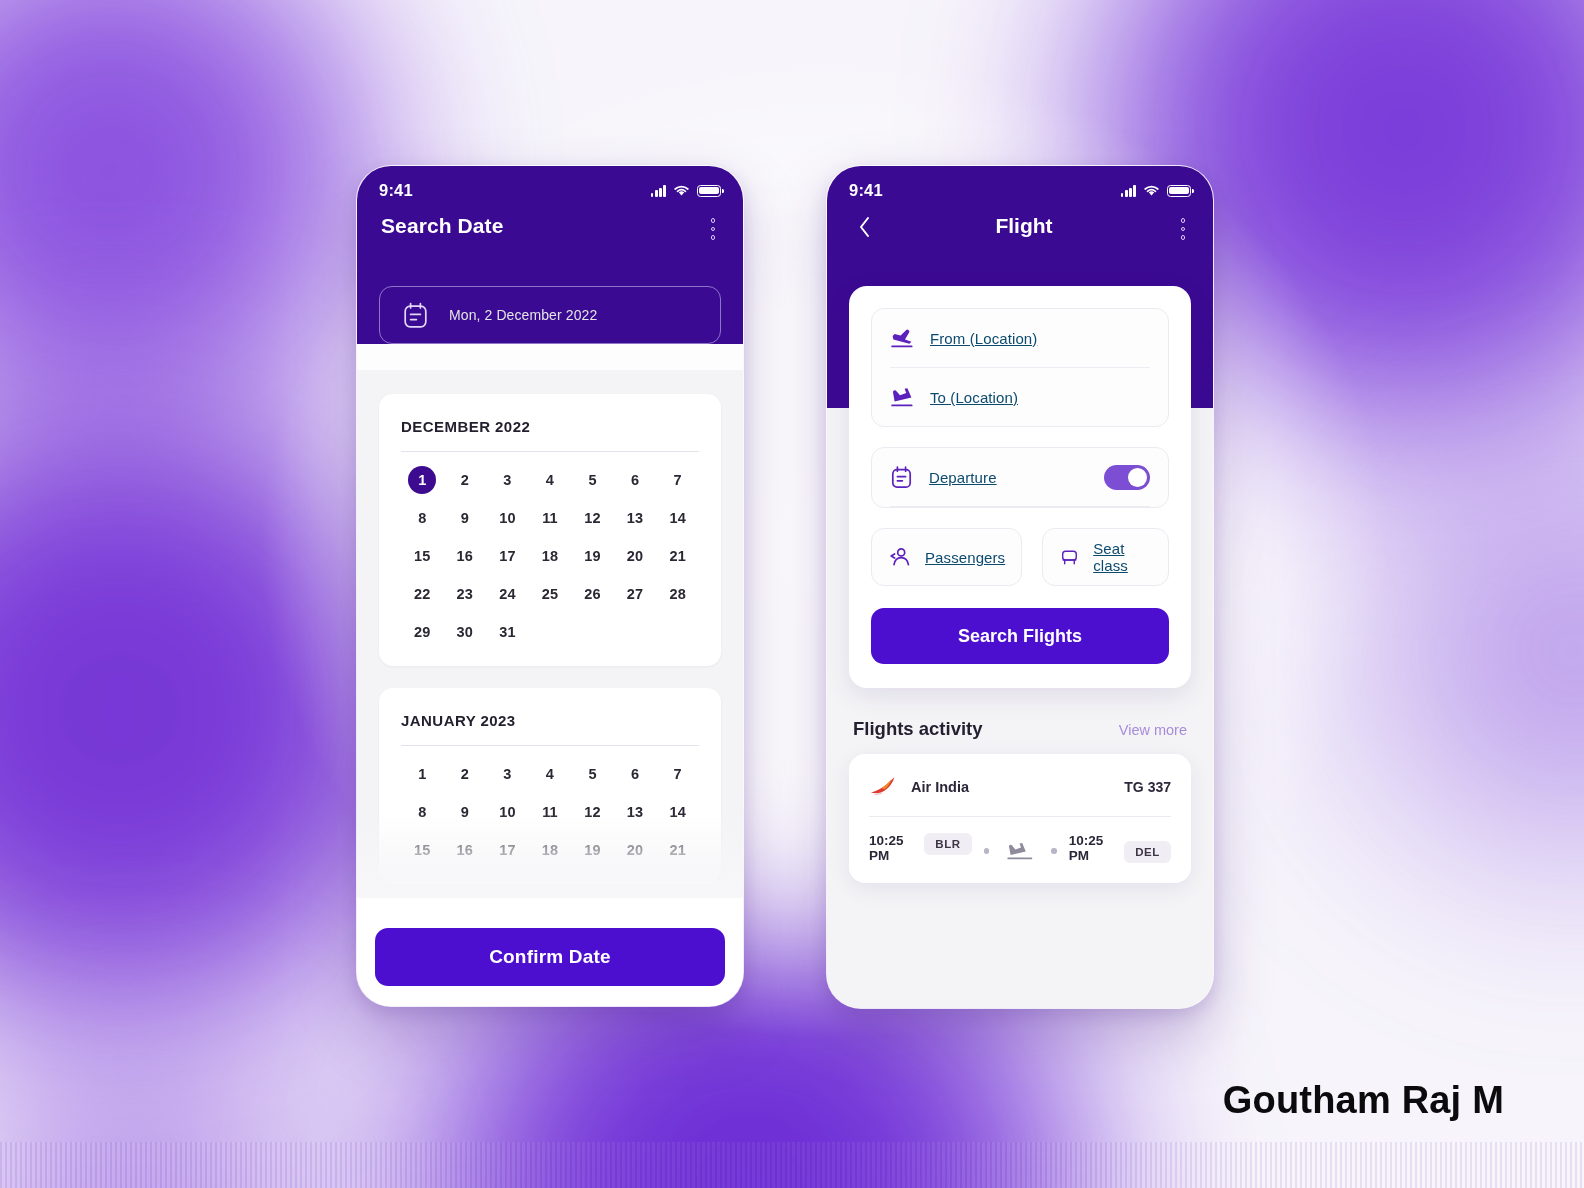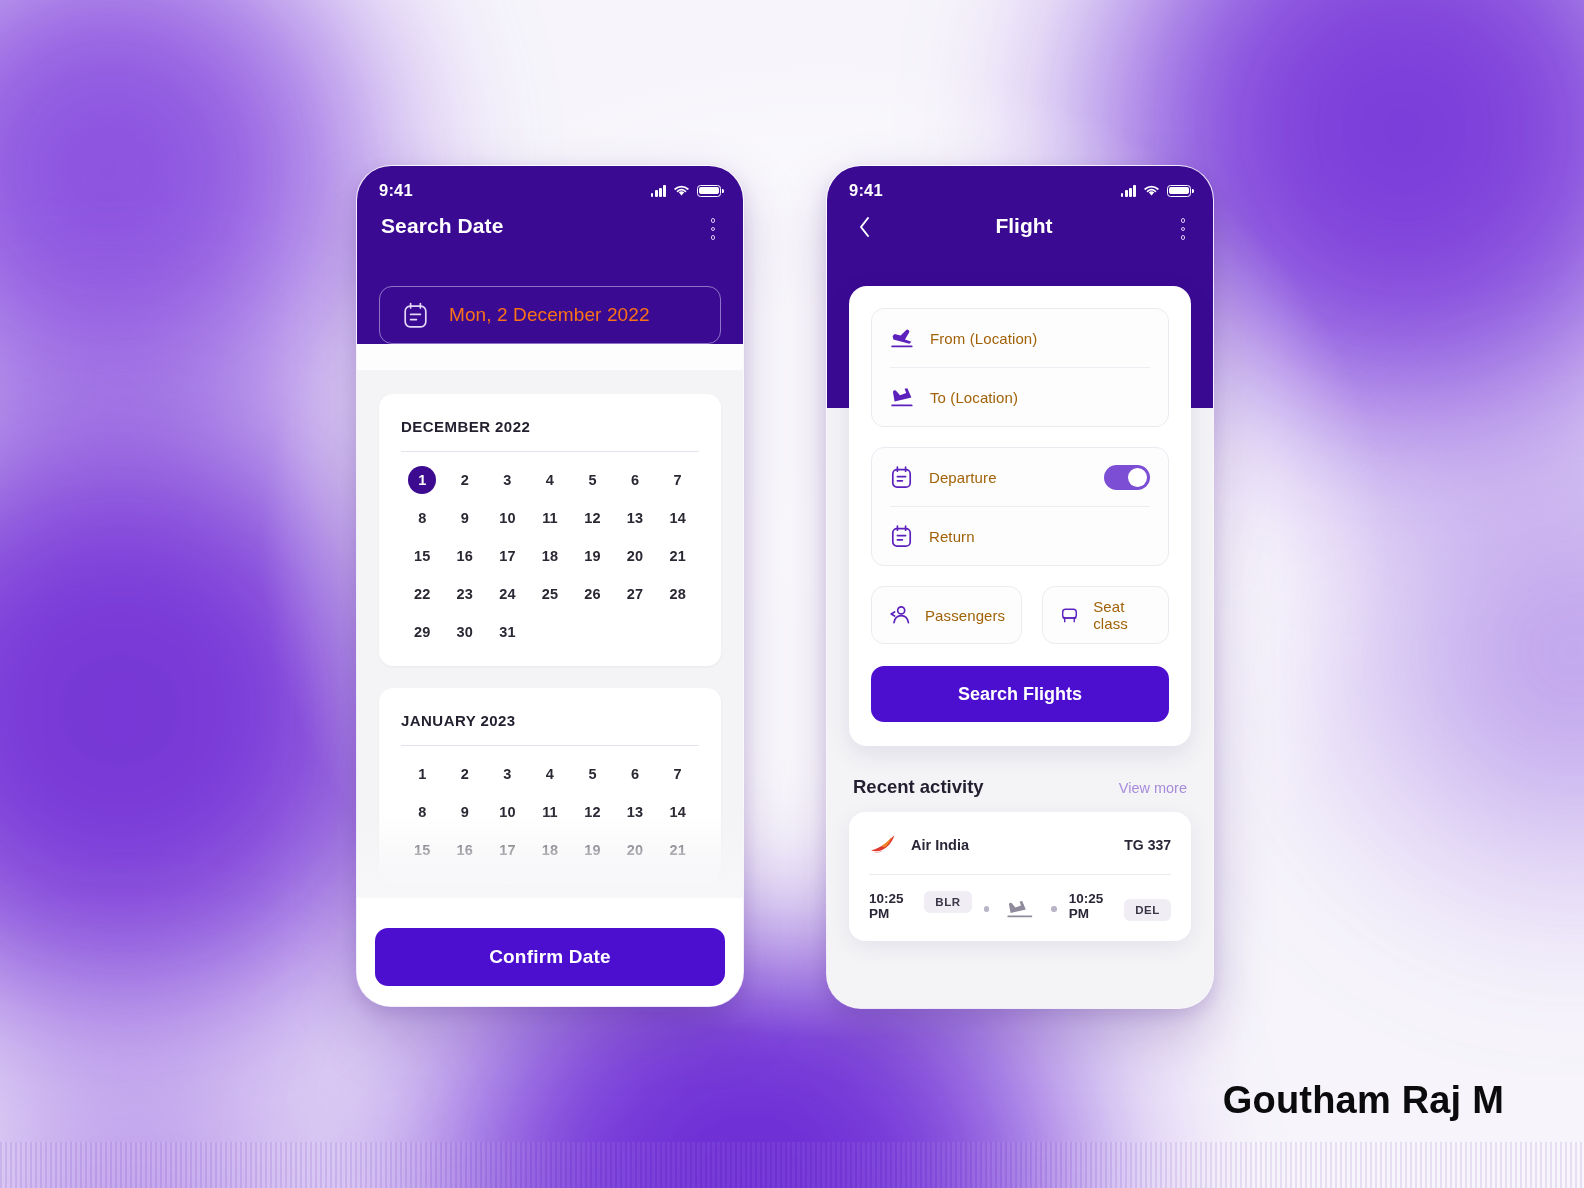--- a/index.html
+++ b/index.html
@@ -127,21 +127,21 @@
   
   .date-field {
     margin: 6px 22px 26px 22px;
     height: 58px;
     border: 1.4px solid #8f75c9;
     border-radius: 13px;
     display: flex; align-items: center; gap: 20px;
     padding: 0 22px;
     cursor: pointer;
   }
-  .date-text { font-size: 19px; color: #f97316; letter-spacing: .1px; }
+  .date-text { font-size: 14px; color: #e5e5e5; letter-spacing: .1px; }
 
   
   .body-left {
     background: #f4f4f6;
     height: 528px;
     position: relative;
     overflow: hidden;
   }
   .cal-scroll { padding: 24px 22px 0 22px; }
   .cal-card {
@@ -203,21 +203,21 @@
     border: 1.2px solid #eceaf1;
     border-radius: 13px;
     background: #fdfdfe;
   }
   .group-row {
     display: flex; align-items: center; gap: 16px;
     height: 58px; padding: 0 18px;
     cursor: pointer;
   }
   .group-divider { height: 1px; background: #eeecf3; margin: 0 18px; }
-  .field-label { font-size: 15px; color: #a16207; letter-spacing: .1px; }
+  .field-label { font-size: 15px; color: #0c4a6e; letter-spacing: .1px; text-decoration: underline; }
   .gap { height: 20px; }
   .toggle {
     margin-left: auto; width: 46px; height: 25px;
     background: #7b4ed4; border-radius: 13px;
     position: relative; cursor: pointer;
   }
   .toggle::after {
     content:""; position:absolute; right:3px; top:3px;
     width:19px; height:19px; background:#fff; border-radius:50%;
   }
@@ -469,28 +469,20 @@
           <div class="group-row">
             <svg width="23" height="25" viewBox="0 0 23 25">
               <rect x="2.8" y="4.6" width="17.4" height="17.6" rx="4.2" stroke="#5c21bd" stroke-width="1.7" fill="none"></rect>
               <path d="M7.4 2.2 V6.2 M15.6 2.2 V6.2" stroke="#5c21bd" stroke-width="1.7" stroke-linecap="round"></path>
               <path d="M7.4 11.6 H15.6 M7.4 15.8 H12.4" stroke="#5c21bd" stroke-width="1.7" stroke-linecap="round"></path>
             </svg>
             <div class="field-label">Departure</div>
             <div class="toggle"></div>
           </div>
           <div class="group-divider"></div>
-          <div class="group-row">
-            <svg width="23" height="25" viewBox="0 0 23 25">
-              <rect x="2.8" y="4.6" width="17.4" height="17.6" rx="4.2" stroke="#5c21bd" stroke-width="1.7" fill="none"></rect>
-              <path d="M7.4 2.2 V6.2 M15.6 2.2 V6.2" stroke="#5c21bd" stroke-width="1.7" stroke-linecap="round"></path>
-              <path d="M7.4 11.6 H15.6 M7.4 15.8 H12.4" stroke="#5c21bd" stroke-width="1.7" stroke-linecap="round"></path>
-            </svg>
-            <div class="field-label">Return</div>
-          </div>
         </div>
 
         <div class="gap"></div>
 
         <div class="pill-row">
           <div class="pill">
             <svg width="24" height="22" viewBox="0 0 24 22">
               <circle cx="13.2" cy="6.4" r="3.5" stroke="#5c21bd" stroke-width="1.7" fill="none"></circle>
               <path d="M6.0 18.6 C6.8 13.9 9.6 11.6 13.2 11.6 C16.8 11.6 19.6 13.9 20.4 18.6" stroke="#5c21bd" stroke-width="1.7" fill="none" stroke-linecap="round"></path>
               <path d="M6.6 8.0 L3.2 10.0 L6.6 12.0" stroke="#5c21bd" stroke-width="1.7" fill="none" stroke-linecap="round" stroke-linejoin="round"></path>
@@ -504,21 +496,21 @@
               <path d="M6.8 14.8 V19.2 M18.2 14.8 V19.2" stroke="#5c21bd" stroke-width="1.7" stroke-linecap="round"></path>
             </svg>
             <div class="field-label">Seat class</div>
           </div>
         </div>
 
         <button class="btn-search">Search Flights</button>
       </div>
 
       <div class="recent-head">
-        <div class="recent-title">Recent activity</div>
+        <div class="recent-title">Flights activity</div>
         <div class="view-more">View more</div>
       </div>
 
       <div class="flight-card">
         <div class="flight-top">
           <svg width="30" height="22" viewBox="0 0 30 22">
             <path d="M2 16.6 C7.4 15.0 12.4 12.6 16.8 9.0 C20.2 6.2 23.0 3.4 25.4 1.2 C24.2 5.6 21.6 9.8 17.8 13.0 C13.6 16.6 8.0 18.4 2 16.6 Z" fill="#e03a2f"></path>
             <path d="M12.6 12.2 C16.2 9.8 19.4 6.8 22.4 3.2 C21.2 7.2 19.0 10.6 15.8 13.2 Z" fill="#f08a22"></path>
             <path d="M4.0 17.8 C7.6 18.8 11.2 18.4 14.2 17.0 C11.0 18.0 7.4 18.4 4.0 17.8 Z" fill="#c0272d"></path>
           </svg>

